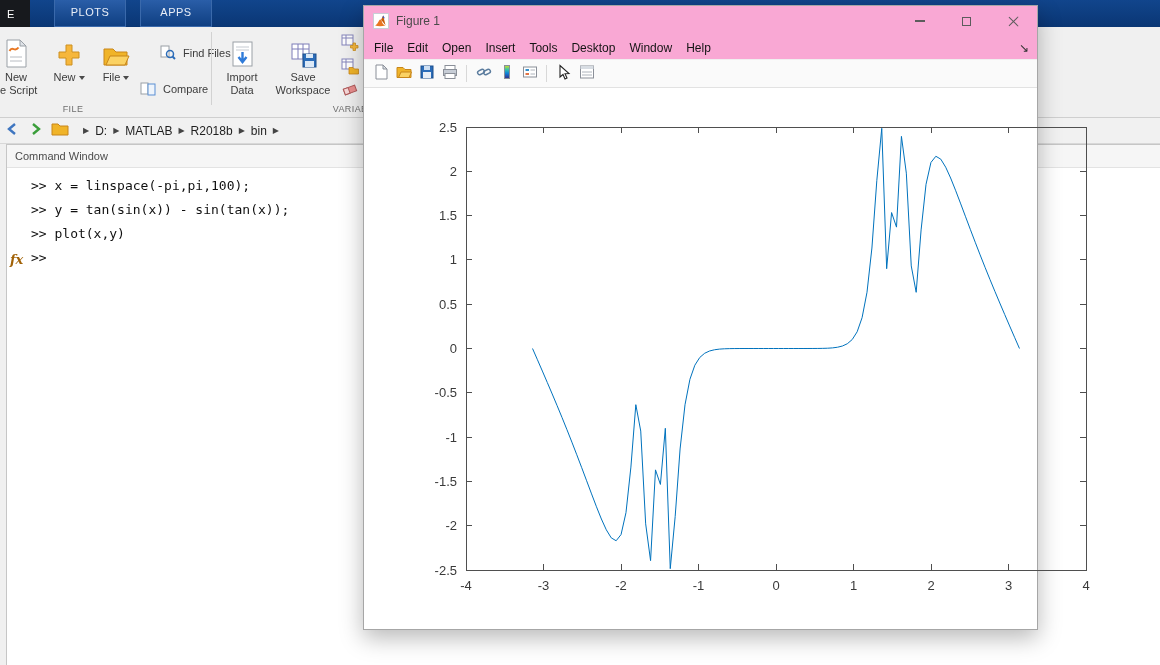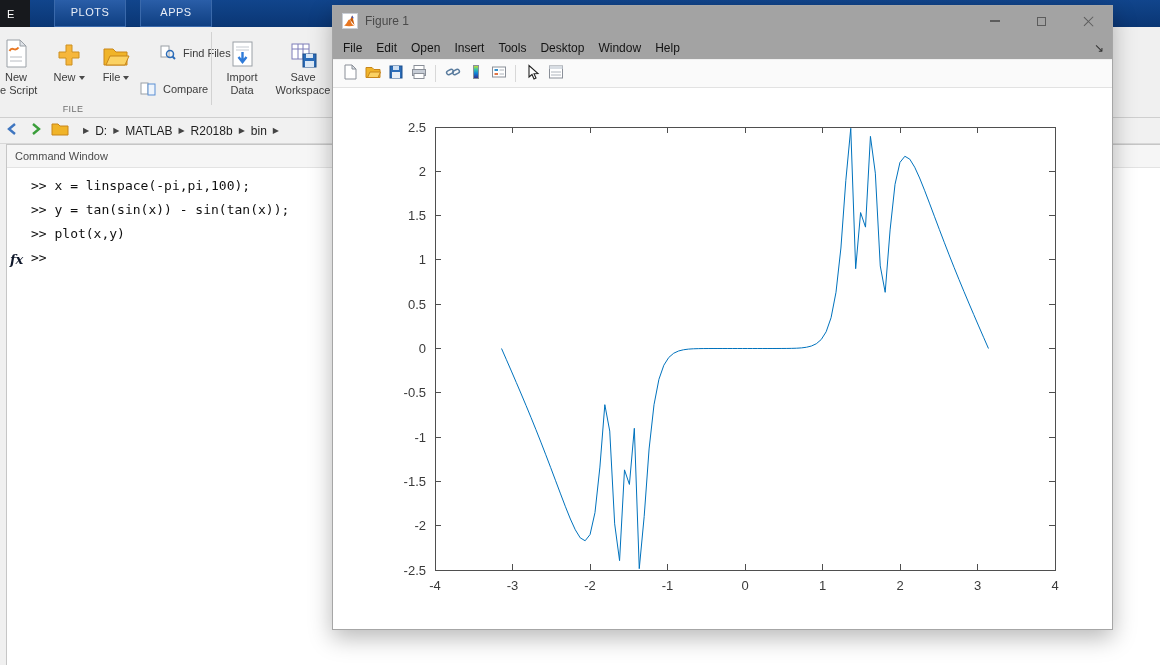--- a/index.html
+++ b/index.html
@@ -56,25 +56,25 @@
 
   .command-panel { position: absolute; top: 144px; left: 6px; right: 0; bottom: 0; background: #fff;
                    border-left: 1px solid #c6c6c6; border-top: 1px solid #c6c6c6; }
   .cw-header { height: 23px; background: #f6f6f6; border-bottom: 1px solid #e3e3e3; display: flex;
                align-items: center; padding-left: 8px; font-size: 11px; color: #4c4c4c; }
   .cw-content { position: absolute; top: 23px; left: 0; right: 0; bottom: 0; padding-top: 6px;
                 font-family: "DejaVu Sans Mono", monospace; font-size: 13px; color: #101010; }
   .cw-line { margin-left: 24px; line-height: 24px; white-space: pre; }
   .prompt-row { position: relative; line-height: 24px; }
   .fx { position: absolute; left: 3px; top: 2px; font-family: "DejaVu Serif", serif; font-style: italic;
-        font-weight: bold; font-size: 13px; color: #0f172a; }
+        font-weight: bold; font-size: 13px; color: #a16207; }
   .prompt { margin-left: 24px; }
 
   
-  .figure-window { position: absolute; left: 332px; top: 5px; width: 781px; height: 625px; background: #a3a3a3;
+  .figure-window { position: absolute; left: 363px; top: 5px; width: 675px; height: 625px; background: #f9a8d4;
                    border: 1px solid #a6a6a6; box-shadow: 0 8px 22px rgba(0,0,0,0.28); z-index: 10; }
   .fig-titlebar { height: 30px; display: flex; align-items: center; }
   .fig-icon { margin-left: 9px; display: flex; }
   .fig-title { margin-left: 7px; font-size: 12px; color: #4a4a4a; }
   .fig-controls { margin-left: auto; display: flex; height: 100%; }
   .win-btn { width: 47px; height: 100%; display: flex; align-items: center; justify-content: center; }
   .glyph-min { width: 10px; height: 1.5px; background: #5c5c5c; }
   .glyph-max { width: 9px; height: 9px; border: 1.3px solid #5c5c5c; }
   .glyph-close { position: relative; width: 13px; height: 13px; }
   .glyph-close::before, .glyph-close::after { content: ""; position: absolute; left: 6px; top: 0;

